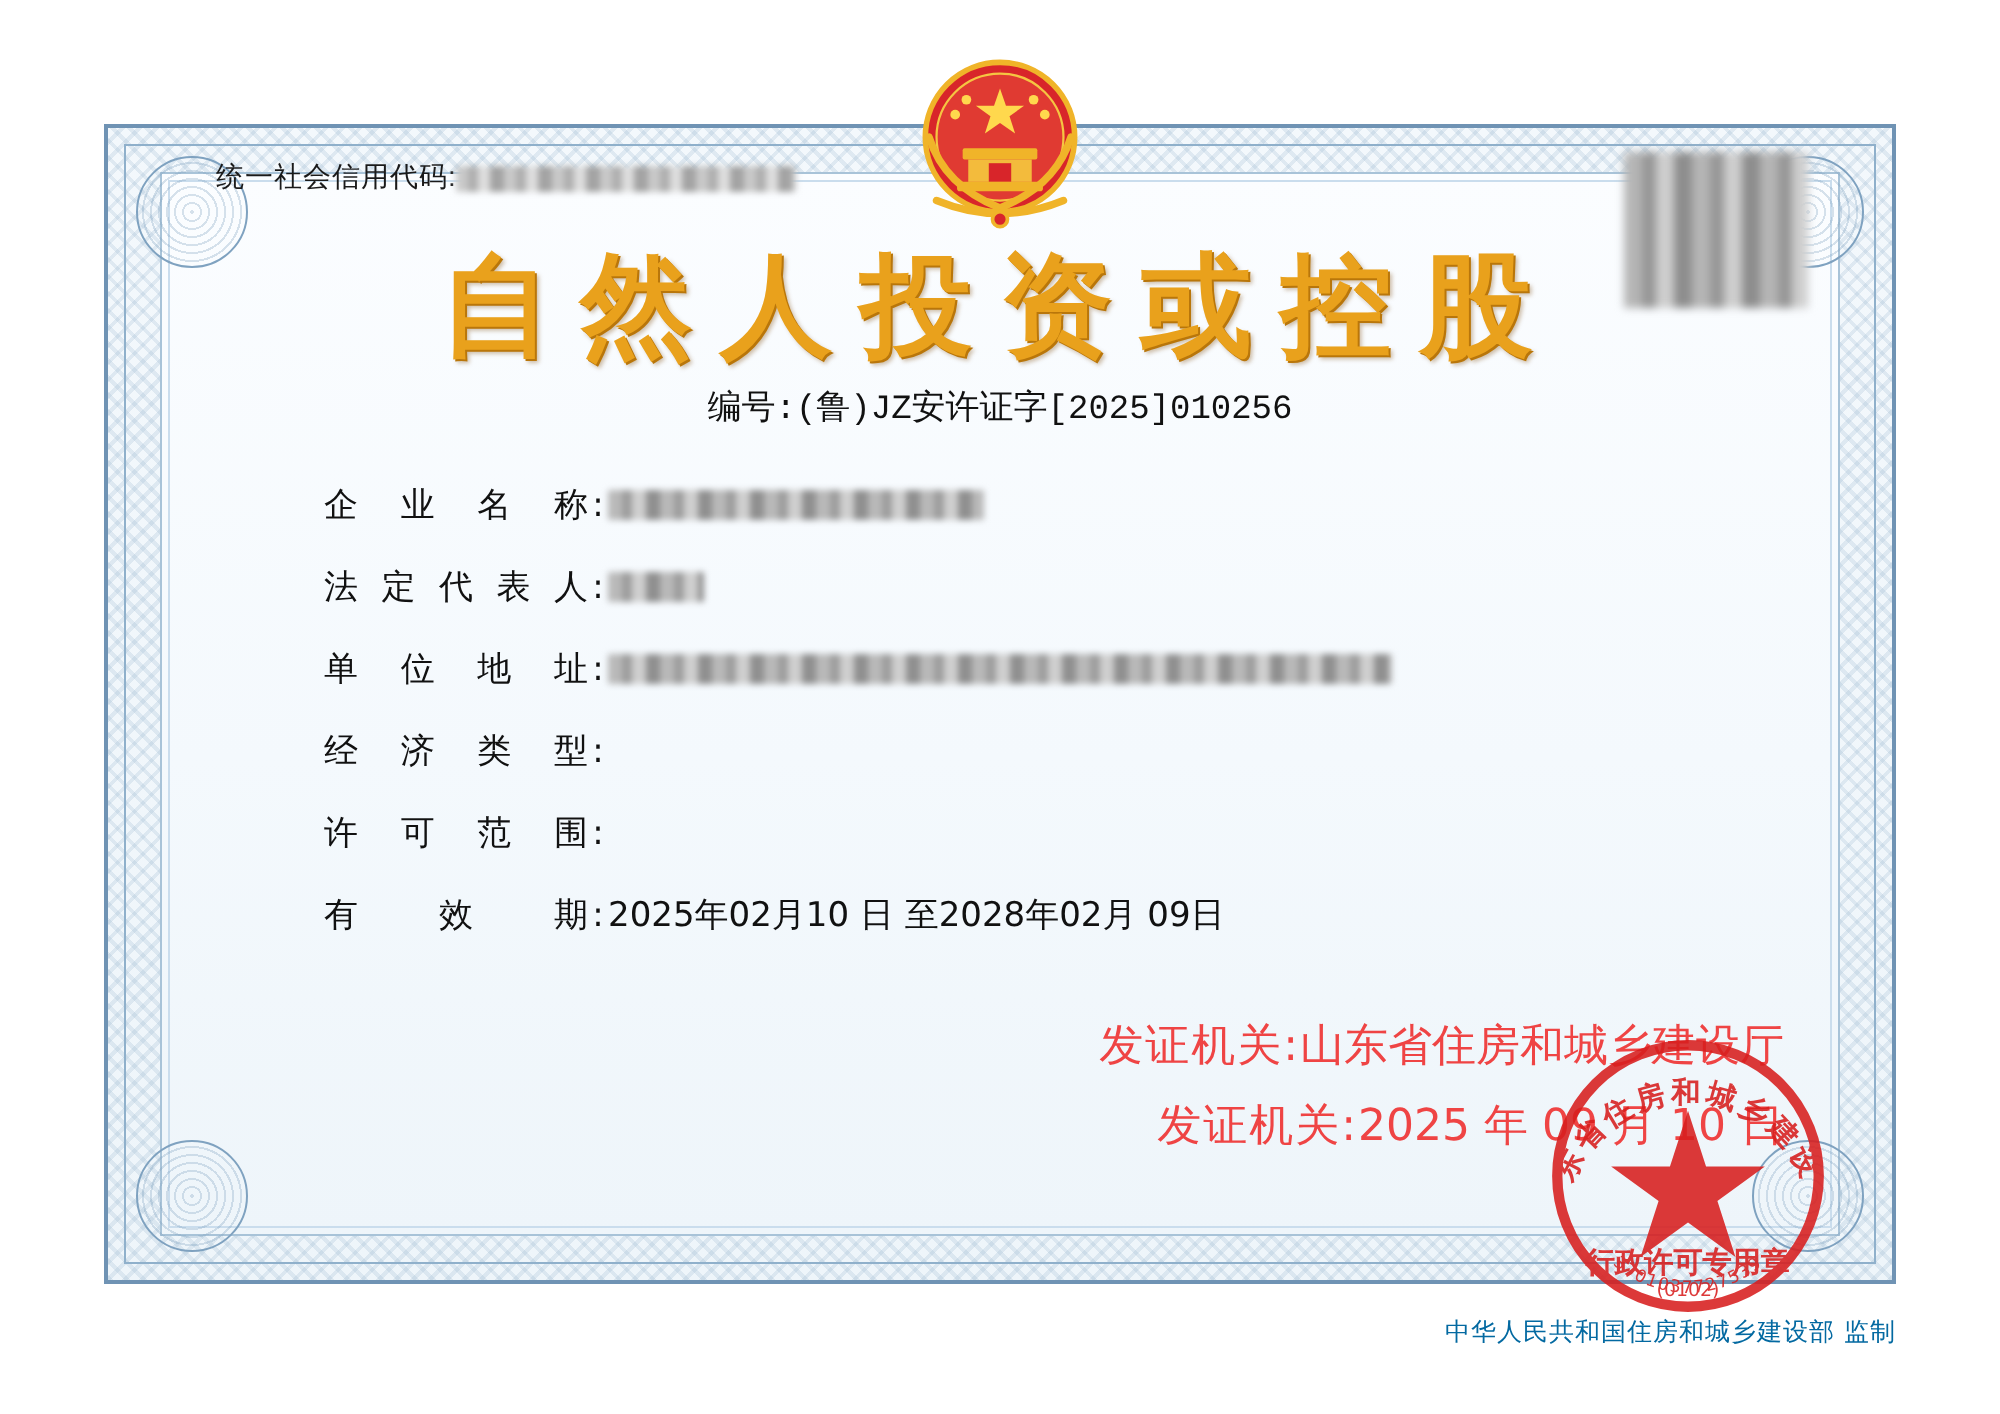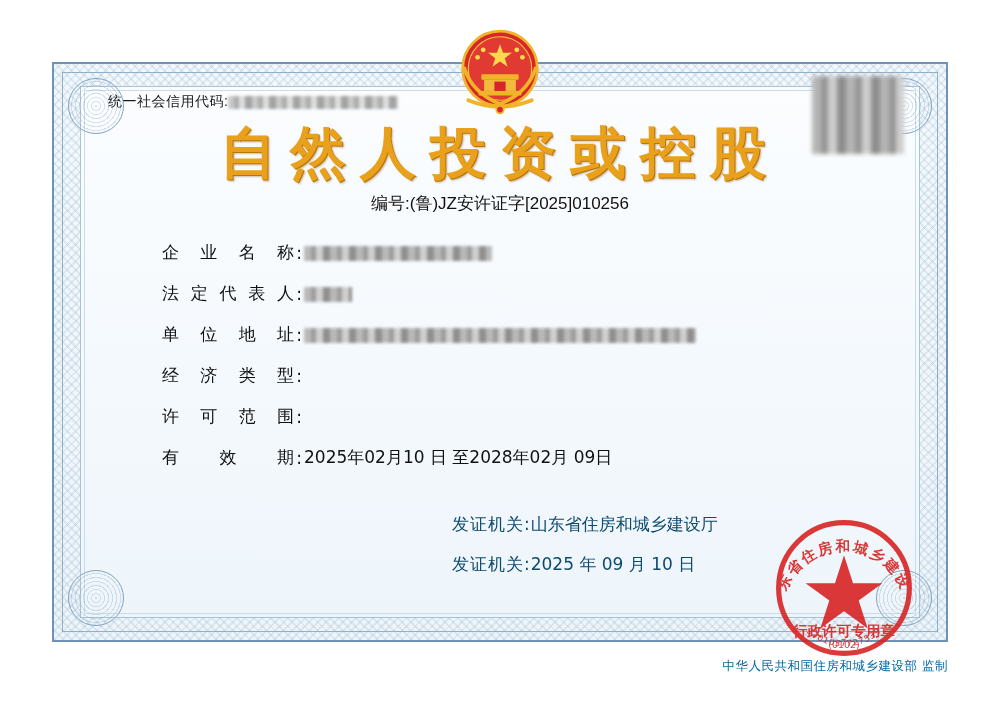--- a/index.html
+++ b/index.html
@@ -95,21 +95,20 @@
   }
 
   .credit-line {
     position: absolute;
     left: 18px;
     top: 6px;
     font-size: 14px;
     color: #1a1a1a;
     letter-spacing: 0.5px;
     white-space: nowrap;
-    margin-top: 13px;
   }
   .redaction {
     display: inline-block;
     vertical-align: middle;
     background:
       repeating-linear-gradient(90deg, #b9b9b9 0 7px, #9d9d9d 7px 12px, #cfcfcf 12px 19px, #8f8f8f 19px 26px);
     filter: blur(1.6px);
     border-radius: 1px;
   }
   .redaction.light {
@@ -145,21 +144,21 @@
   }
 
   .doc-number {
     position: absolute;
     left: 0;
     top: 118px;
     width: 820px;
     text-align: center;
     font-size: 17px;
     color: #111;
-    font-family: Liberation Sans, sans-serif;
+    font-family: Liberation Mono, monospace;
   }
 
   .fields {
     position: absolute;
     left: 72px;
     top: 158px;
     width: 720px;
   }
   .field-row {
     position: relative;
@@ -187,22 +186,23 @@
     flex: 1 1 auto;
     white-space: nowrap;
   }
 
   
   .issuer {
     position: absolute;
     right: 18px;
     top: 430px;
     width: 440px;
-    font-size: 17px;
-    color: #0c4a6e;
+    text-align: right;
+    font-size: 22px;
+    color: #ef4444;
     font-family: "DejaVu Sans", sans-serif;
   }
   .issuer-row { height: 40px; line-height: 40px; white-space: nowrap; }
   .issuer-row .lbl { letter-spacing: 1px; }
 
   
   .seal {
     position: absolute;
     left: 668px;
     top: 428px;

